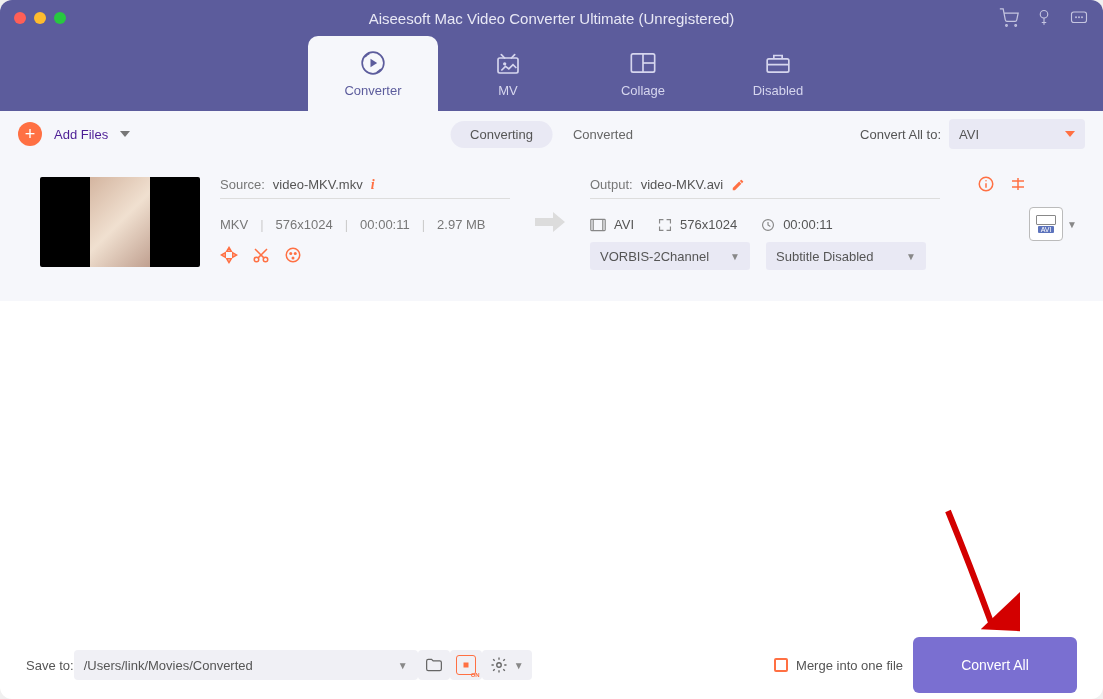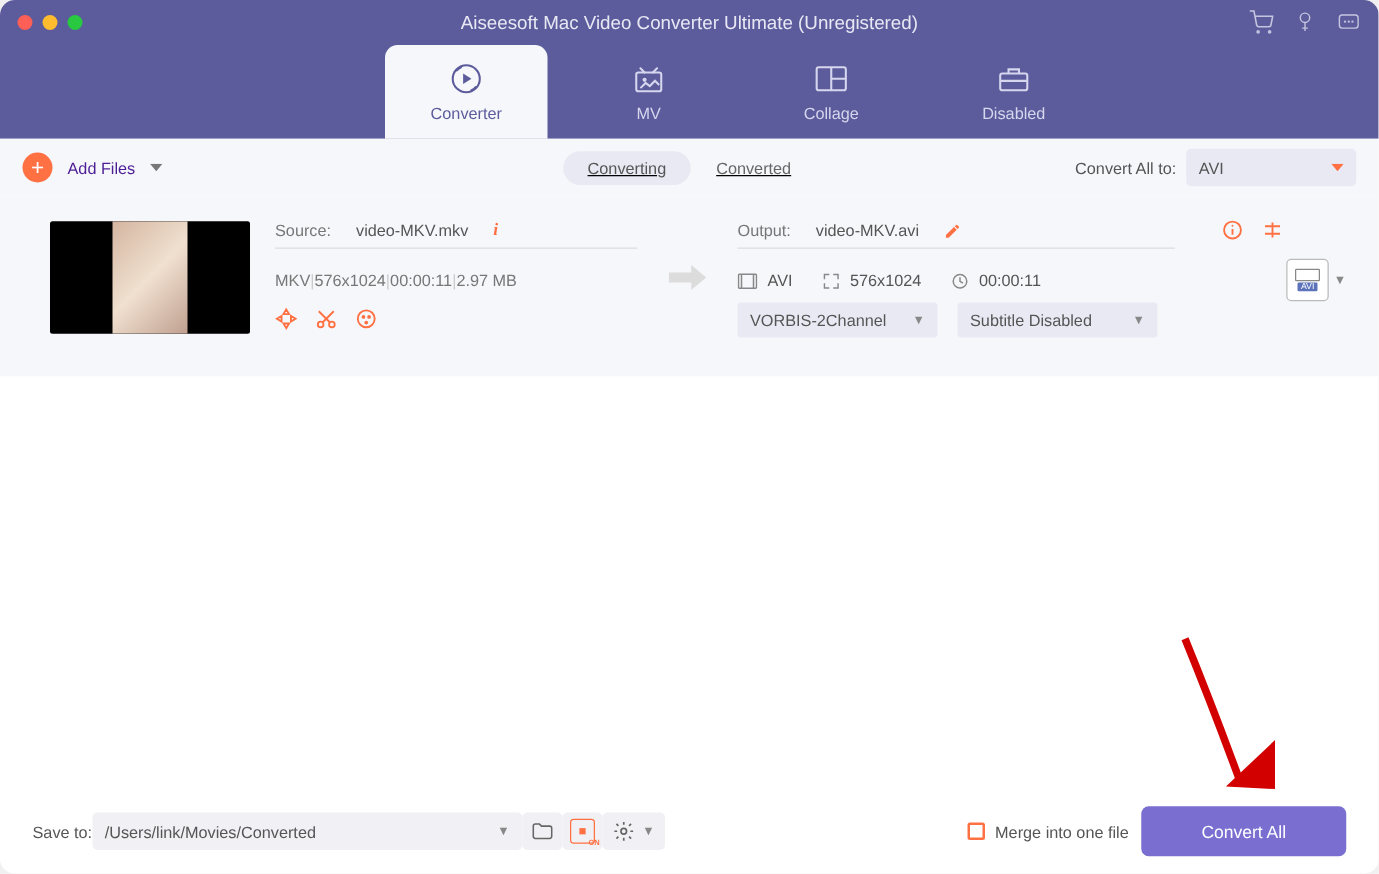--- a/index.html
+++ b/index.html
@@ -7,46 +7,46 @@
 .window { width: 1103px; height: 699px; background: #fff; border-radius: 12px; overflow: hidden; position: relative; }
 .titlebar { height: 36px; background: #5c5c9c; display: flex; align-items: center; padding: 0 14px; position: relative; }
 .traffic-lights { display: flex; gap: 8px; }
 .tl { width: 12px; height: 12px; border-radius: 50%; }
 .tl.red { background: #ff5f57; }
 .tl.yellow { background: #febc2e; }
 .tl.green { background: #28c840; }
 .title { position: absolute; left: 50%; transform: translateX(-50%); color: #e8e8f5; font-size: 15px; }
 .titlebar-right { margin-left: auto; display: flex; gap: 16px; align-items: center; }
 .titlebar-icon { color: #c5c5e0; display: flex; align-items: center; }
-.topnav { height: 75px; background: #5c5c9c; display: flex; align-items: flex-end; padding-left: 308px; gap: 16px; }
+.topnav { height: 75px; background: #5c5c9c; display: flex; align-items: flex-end; padding-left: 308px; gap: 5px; }
 .nav-tab { width: 130px; height: 75px; display: flex; flex-direction: column; align-items: center; justify-content: center; gap: 6px; color: #d6d6ee; font-size: 13px; border-radius: 10px 10px 0 0; cursor: pointer; }
 .nav-tab.active { background: #f6f7fb; color: #5c5c9c; }
 .nav-tab .nav-icon { height: 28px; display: flex; align-items: center; justify-content: center; }
 .subbar { height: 46px; background: #f6f7fb; display: flex; align-items: center; padding: 0 18px; }
 .add-btn { width: 24px; height: 24px; border-radius: 50%; background: #ff7043; color: #fff; display: flex; align-items: center; justify-content: center; font-size: 18px; font-weight: 300; cursor: pointer; }
 .add-label { margin-left: 12px; color: #4c1d95; font-size: 13px; }
 .add-chev { margin-left: 12px; color: #888; }
-.segment { margin-left: auto; margin-right: auto; display: flex; background: transparent; border-radius: 20px; position: absolute; left: 50%; transform: translateX(-50%); text-decoration: underline; }
+.segment { margin-left: auto; margin-right: auto; display: flex; background: transparent; border-radius: 20px; position: absolute; left: 50%; transform: translateX(-50%); }
 .seg-btn { padding: 6px 20px; font-size: 13px; color: #666; border-radius: 16px; cursor: pointer; }
 .seg-btn.active { background: #e9e9f4; color: #555; }
 .convert-all-to { margin-left: auto; display: flex; align-items: center; gap: 8px; }
 .convert-all-to-label { font-size: 13px; color: #555; }
 .format-select { width: 136px; height: 30px; background: #e9e9f4; border-radius: 4px; display: flex; align-items: center; padding: 0 10px; font-size: 13px; color: #555; cursor: pointer; justify-content: space-between; }
 .chev-down { color: #ff7043; font-size: 11px; }
 .file-row { height: 144px; background: #f6f7fb; display: flex; padding: 20px 26px 14px 40px; gap: 20px; position: relative; }
 .thumb { width: 160px; height: 90px; background: #000; border-radius: 2px; display: flex; align-items: center; justify-content: center; overflow: hidden; }
 .thumb-inner { width: 60px; height: 90px; background: linear-gradient(135deg, #d4b5a0 0%, #f0e0d0 50%, #c0a090 100%); position: relative; }
 .col-source { width: 290px; display: flex; flex-direction: column; }
 .col-output { width: 350px; display: flex; flex-direction: column; }
-.sline { display: flex; align-items: center; font-size: 13px; gap: 20px; height: 22px; color: #555; text-align: center; }
+.sline { display: flex; align-items: center; font-size: 13px; gap: 8px; height: 22px; color: #555; text-align: center; }
 .sline .lbl { color: #777; }
 .sline-border { border-bottom: 1px solid #ddd; padding-bottom: 6px; margin-bottom: 18px; }
 .info-i { color: #ff7043; font-style: italic; font-weight: bold; font-family: serif; font-size: 14px; cursor: pointer; }
 .edit-i { color: #ff7043; cursor: pointer; }
-.meta { font-size: 13px; color: #777; display: flex; gap: 0; align-items: center; }
+.meta { font-size: 13px; color: #777; display: flex; gap: 12px; align-items: center; }
 .meta .sep { color: #ccc; }
 .tool-icons { display: flex; gap: 14px; margin-top: 14px; }
 .tool-icons .ti { color: #ff7043; cursor: pointer; display: flex; }
 .arrow-mid { width: 40px; height: 90px; display: flex; align-items: center; justify-content: center; color: #d0d0d0; }
 .out-row { display: flex; gap: 24px; align-items: center; font-size: 13px; color: #555; margin-bottom: 10px; }
 .out-item { display: flex; align-items: center; gap: 8px; }
 .out-item .oi { color: #888; display: flex; }
 .out-selects { display: flex; gap: 16px; }
 .sel { height: 28px; background: #e9e9f4; border-radius: 3px; display: flex; align-items: center; padding: 0 10px; font-size: 13px; color: #555; justify-content: space-between; cursor: pointer; }
 .sel .sc { color: #888; font-size: 10px; }
@@ -62,21 +62,21 @@
 .footer { position: absolute; bottom: 14px; left: 10px; right: 10px; height: 40px; display: flex; align-items: center; padding: 0 16px; gap: 0; }
 .save-label { font-size: 13px; color: #555; }
 .path-input { width: 344px; height: 30px; background: #f0f0f5; border-radius: 4px; display: flex; align-items: center; padding: 0 10px; font-size: 13px; color: #555; justify-content: space-between; cursor: pointer; }
 .footer-icon { width: 32px; height: 30px; background: #f0f0f5; border-radius: 4px; display: flex; align-items: center; justify-content: center; cursor: pointer; color: #666; }
 .footer-icon.gpu { position: relative; }
 .gpu-chip { width: 20px; height: 20px; border: 1px solid #ff7043; border-radius: 3px; display:flex; align-items:center; justify-content:center; }
 .gpu-on { position: absolute; bottom: 2px; right: 2px; font-size: 6px; color: #ff7043; font-weight: bold; }
 .settings-combo { height: 30px; background: #f0f0f5; border-radius: 4px; display: flex; align-items: center; padding: 0 8px; gap: 6px; cursor: pointer; }
 .merge { margin-left: auto; display: flex; align-items: center; gap: 8px; font-size: 13px; color: #555; cursor: pointer; }
 .merge-box { width: 14px; height: 14px; border: 2px solid #ff7043; border-radius: 2px; }
-.convert-all-btn { width: 164px; height: 40px; background: #7a6fd1; color: #fff; border-radius: 6px; display: flex; align-items: center; justify-content: center; font-size: 14px; cursor: pointer; margin-left: 10px; }
+.convert-all-btn { width: 164px; height: 56px; background: #7a6fd1; color: #fff; border-radius: 6px; display: flex; align-items: center; justify-content: center; font-size: 14px; cursor: pointer; margin-left: 10px; }
 .arrow-annotation { position: absolute; pointer-events: none; }
 svg { display: block; }
 </style>
 </head>
 <body>
 
 <div class="window">
   <div class="titlebar">
     <div class="traffic-lights">
       <div class="tl red"></div>

